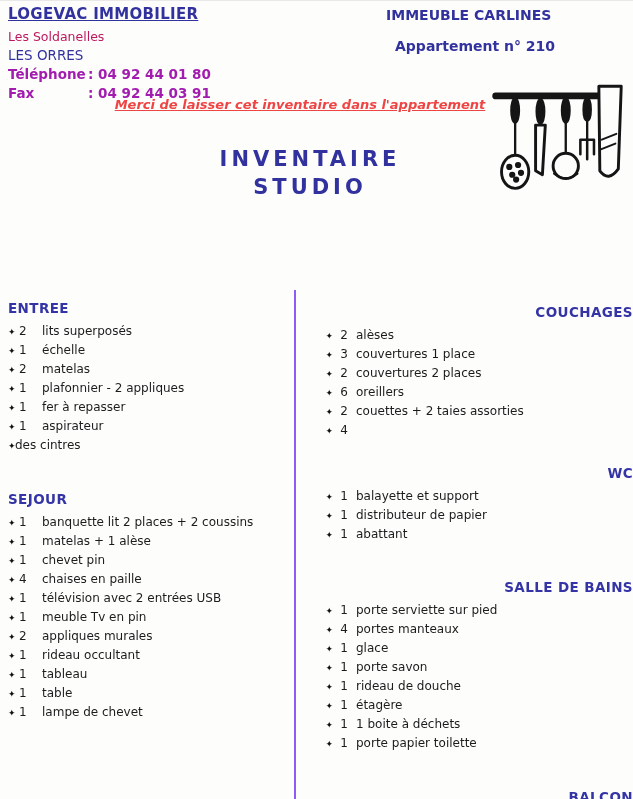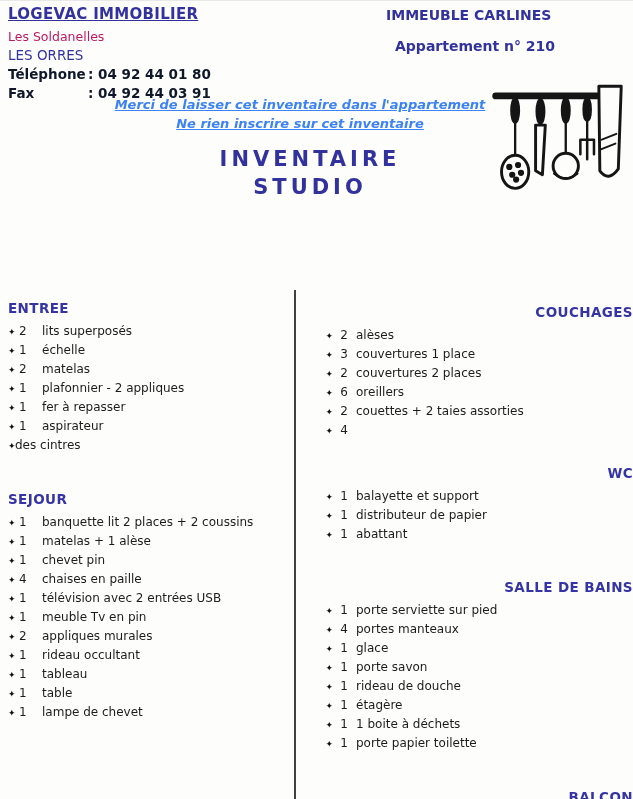--- a/index.html
+++ b/index.html
@@ -13,41 +13,41 @@
     margin:1px auto;
   }
   
   .header-left{position:absolute;top:4px;left:8px;line-height:19px;}
   .company{
     color:#32329e;font-weight:bold;font-size:15px;
     text-decoration:underline;letter-spacing:.3px;margin-bottom:3px;
   }
   .residence{color:#be185d;font-size:12.5px;}
   .city{color:#32329e;font-size:13.5px;}
-  .contact-row{color:#0f172a;font-weight:bold;font-size:13.5px;}
+  .contact-row{color:#a21caf;font-weight:bold;font-size:13.5px;}
   .contact-label{display:inline-block;width:80px;}
   .header-right{position:absolute;top:6px;left:386px;color:#32329e;font-weight:bold;font-size:14px;}
   .apartment{margin-top:15px;padding-left:9px;}
   
   .notice{position:absolute;top:94px;left:0;width:600px;text-align:center;}
   .notice-line{
-    color:#3b82f6;font-weight:bold;font-style:italic;
+    color:#ef4444;font-weight:bold;font-style:italic;
     font-size:13px;line-height:19px;text-decoration:underline;
   }
   
   .utensils{position:absolute;top:80px;left:484px;width:146px;height:132px;}
   .utensils *{stroke:#151515;}
   
   .doc-title{
     position:absolute;top:144px;left:12px;width:596px;text-align:center;
     color:#32329e;font-weight:bold;font-size:21px;letter-spacing:4px;line-height:28px;
   }
   
   .columns{position:absolute;top:289px;left:0;right:0;bottom:0;display:flex;}
-  .col-left{width:296px;border-right:2px solid #404040;padding:10px 13px 0 8px;box-sizing:border-box;}
+  .col-left{width:296px;border-right:2px solid #8b5cf6;padding:10px 13px 0 8px;box-sizing:border-box;}
   .col-right{flex:1;padding:14px 0 0 26px;text-align:right;}
   .sec-title{
     color:#3434a6;font-weight:bold;font-size:13.5px;
     letter-spacing:.4px;line-height:17px;margin-bottom:5px;
   }
   .item{display:flex;align-items:baseline;font-size:12px;line-height:18px;white-space:nowrap;}
   .bullet{width:11px;font-size:9px;color:#111;flex:none;}
   .qty{width:15px;flex:none;}
   .label{padding-left:8px;}
   .item.no-qty .bullet{width:7px;}
@@ -74,21 +74,20 @@
     </div>
   </div>
 
   <div class="header-right">
     <div>IMMEUBLE CARLINES</div>
     <div class="apartment">Appartement n° 210</div>
   </div>
 
   <div class="notice">
     <div class="notice-line">Merci de laisser cet inventaire dans l'appartement</div>
-    <div class="notice-line">Ne rien inscrire sur cet inventaire</div>
   </div>
 
   <svg class="utensils" viewBox="0 0 150 135" aria-hidden="true">
     <g fill="none" stroke-width="3" stroke-linecap="round" stroke-linejoin="round">
 
       <path d="M12 15 H128" stroke-width="7"></path>
 
       <ellipse cx="32" cy="30" rx="3.6" ry="12" fill="#151515"></ellipse>
       <path d="M32 42 V76" stroke-width="2.4"></path>
       <ellipse cx="32" cy="93" rx="14" ry="17" fill="#fdfdfc"></ellipse>

